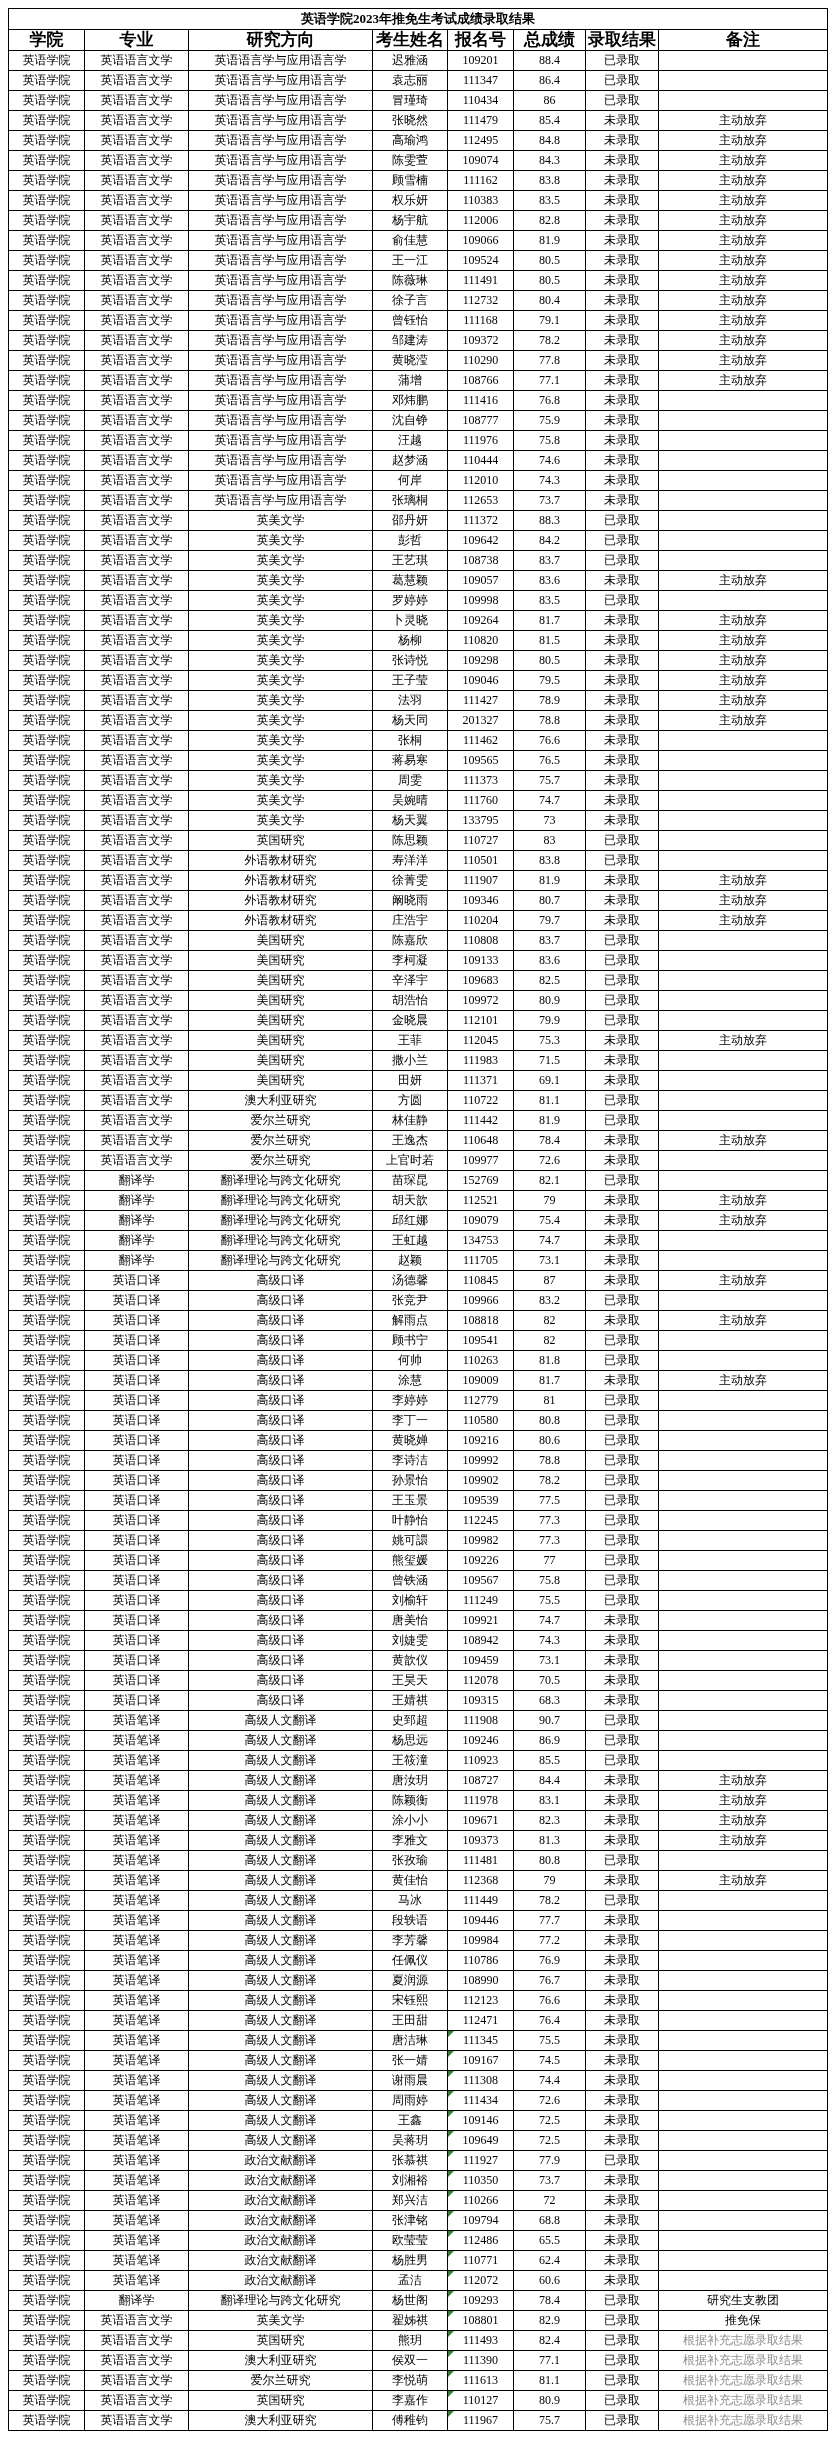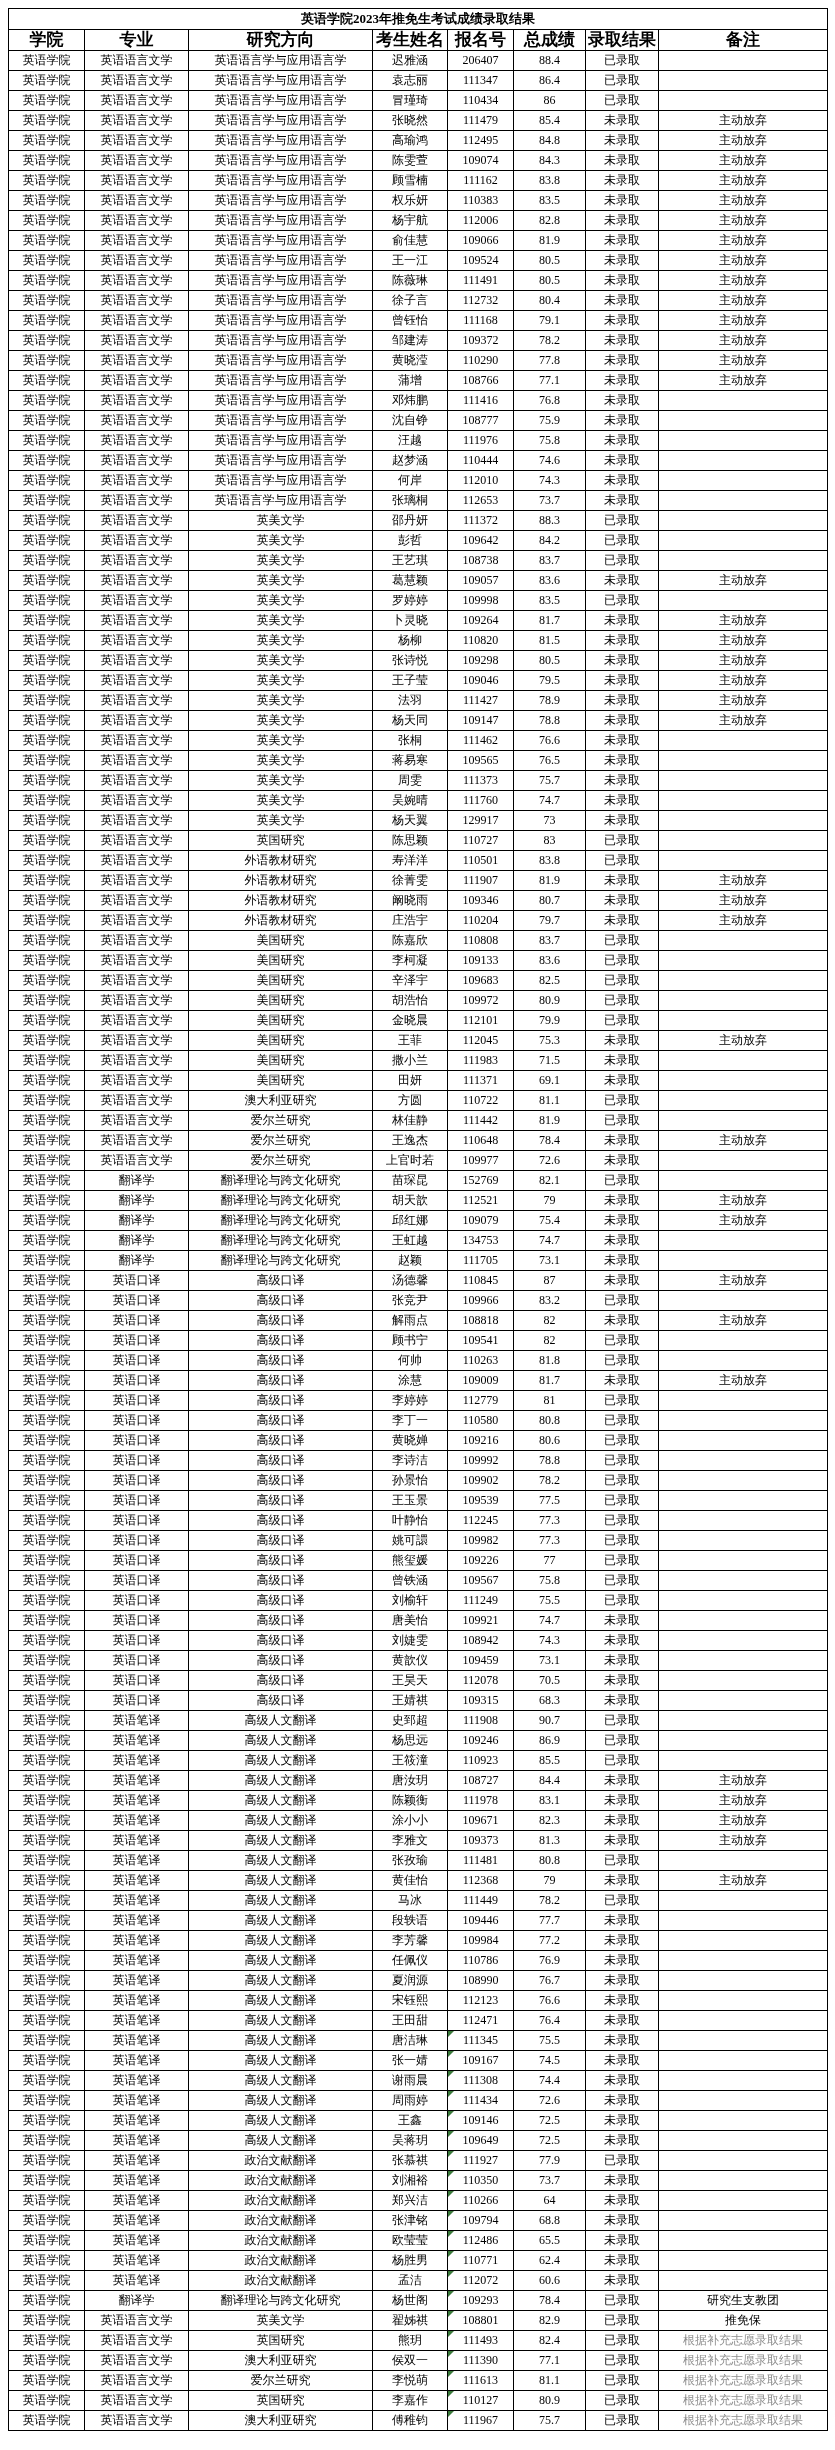--- a/index.html
+++ b/index.html
@@ -45,21 +45,21 @@
       <th>录取结果</th>
       <th>备注</th>
     </tr>
   </thead>
   <tbody>
       <tr>
         <td>英语学院</td>
         <td>英语语言文学</td>
         <td>英语语言学与应用语言学</td>
         <td>迟雅涵</td>
-        <td>206407</td>
+        <td>109201</td>
         <td>88.4</td>
         <td>已录取</td>
         <td></td>
       </tr>
       <tr>
         <td>英语学院</td>
         <td>英语语言文学</td>
         <td>英语语言学与应用语言学</td>
         <td>袁志丽</td>
         <td>111347</td>
@@ -375,21 +375,21 @@
         <td>111427</td>
         <td>78.9</td>
         <td>未录取</td>
         <td>主动放弃</td>
       </tr>
       <tr>
         <td>英语学院</td>
         <td>英语语言文学</td>
         <td>英美文学</td>
         <td>杨天同</td>
-        <td>109147</td>
+        <td>201327</td>
         <td>78.8</td>
         <td>未录取</td>
         <td>主动放弃</td>
       </tr>
       <tr>
         <td>英语学院</td>
         <td>英语语言文学</td>
         <td>英美文学</td>
         <td>张桐</td>
         <td>111462</td>
@@ -425,21 +425,21 @@
         <td>111760</td>
         <td>74.7</td>
         <td>未录取</td>
         <td></td>
       </tr>
       <tr>
         <td>英语学院</td>
         <td>英语语言文学</td>
         <td>英美文学</td>
         <td>杨天翼</td>
-        <td>129917</td>
+        <td>133795</td>
         <td>73</td>
         <td>未录取</td>
         <td></td>
       </tr>
       <tr>
         <td>英语学院</td>
         <td>英语语言文学</td>
         <td>英国研究</td>
         <td>陈思颖</td>
         <td>110727</td>
@@ -1116,21 +1116,21 @@
         <td>73.7</td>
         <td>未录取</td>
         <td></td>
       </tr>
       <tr>
         <td>英语学院</td>
         <td>英语笔译</td>
         <td>政治文献翻译</td>
         <td>郑兴洁</td>
         <td class="tri">110266</td>
-        <td>64</td>
+        <td>72</td>
         <td>未录取</td>
         <td></td>
       </tr>
       <tr>
         <td>英语学院</td>
         <td>英语笔译</td>
         <td>政治文献翻译</td>
         <td>张津铭</td>
         <td class="tri">109794</td>
         <td>68.8</td>

